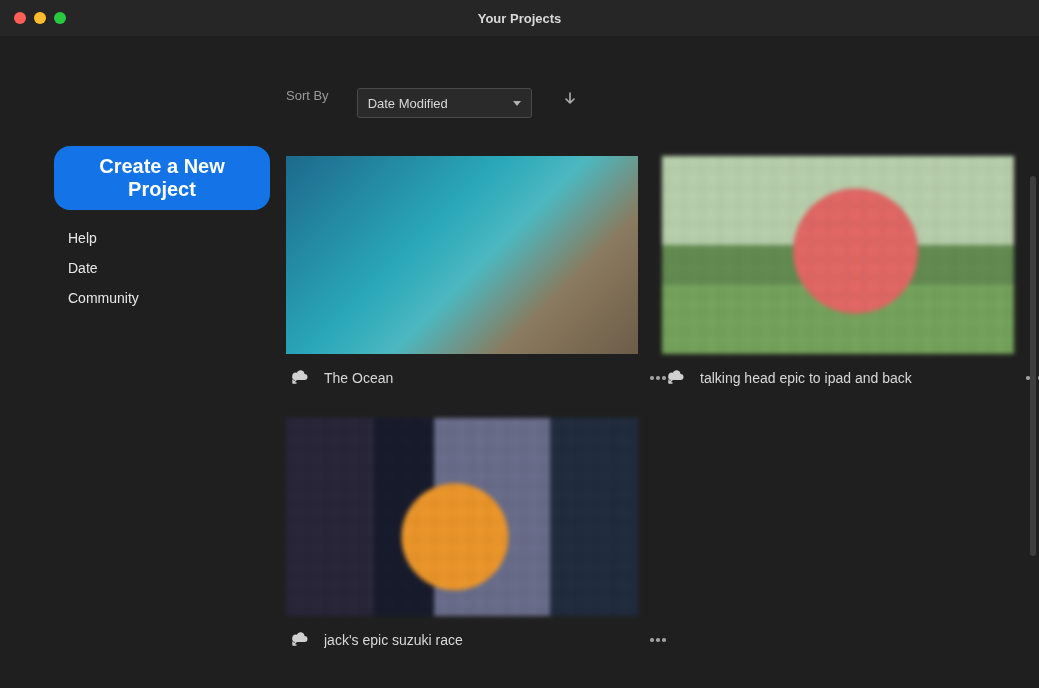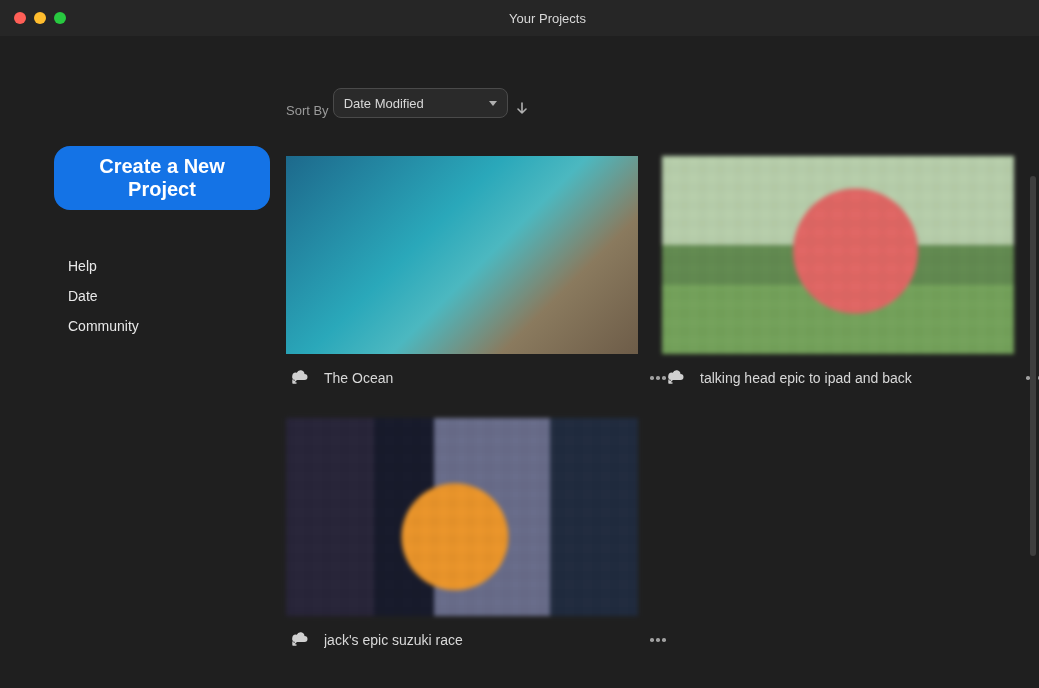--- a/index.html
+++ b/index.html
@@ -26,22 +26,21 @@
       width: 12px; height: 12px; border-radius: 50%;
     }
     .tl-close { background: #ff5f57; }
     .tl-min { background: #ffbd2e; }
     .tl-max { background: #28c940; }
     .titlebar-title {
       position: absolute;
       left: 50%; transform: translateX(-50%);
       font-size: 13px;
       color: #d8d8d8;
-      font-weight: 400;
-      margin-left: 28px;
+      font-weight: 700;
     }
     .main {
       display: flex;
       height: calc(688px - 36px);
     }
     .sidebar {
       width: 270px;
       padding-top: 110px;
       padding-left: 54px;
     }
@@ -49,52 +48,52 @@
       background: #1473e6;
       color: #fff;
       border: none;
       border-radius: 16px;
       padding: 9px 18px;
       font-size: 20px;
       font-weight: 600;
       cursor: pointer;
     }
     .side-links {
-      margin-top: 48px;
+      margin-top: 20px;
       display: flex;
       flex-direction: column;
       gap: 14px;
       padding-left: 14px;
     }
     .side-link {
       font-size: 14px;
       color: #e8e8e8;
       cursor: pointer;
       font-weight: 500;
     }
     .content {
       flex: 1;
       padding: 52px 20px 20px 16px;
     }
     .sort-row {
       display: flex;
-      align-items: flex-end;
-      gap: 4px;
+      align-items: flex-start;
+      gap: 28px;
       margin-bottom: 38px;
     }
     .sort-label {
       font-size: 13px;
       color: #9a9a9a;
     }
     .sort-select {
       width: 175px;
       height: 30px;
       background: #2a2a2a;
       border: 1px solid #4a4a4a;
-      border-radius: 8px;
+      border-radius: 3px;
       display: flex;
       align-items: center;
       justify-content: space-between;
       padding: 0 10px;
       font-size: 13px;
       color: #d8d8d8;
       cursor: pointer;
     }
     .chevron {
       width: 0; height: 0;

